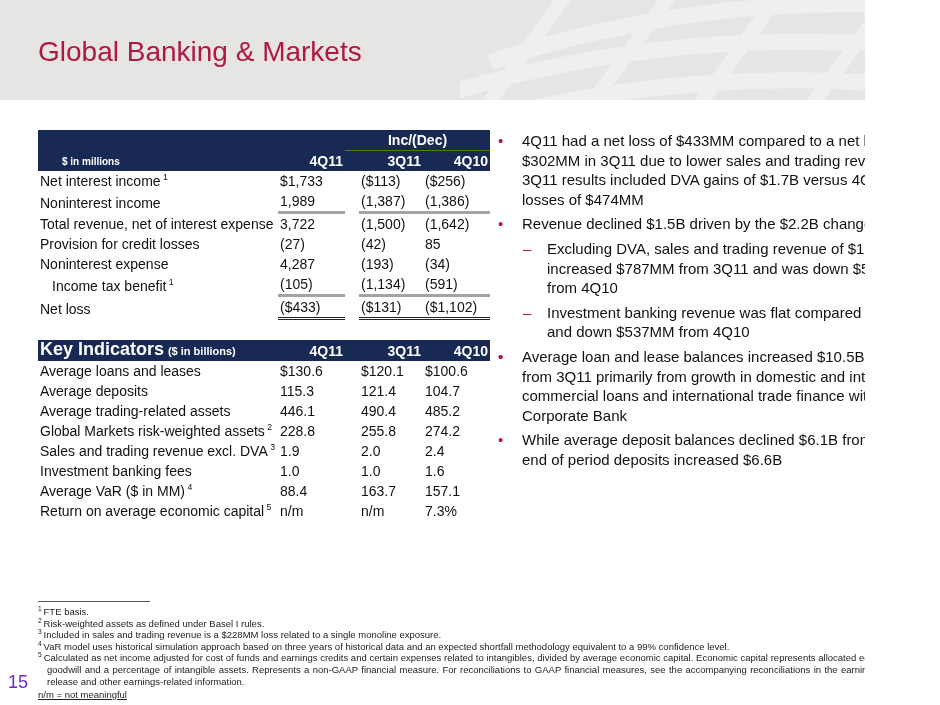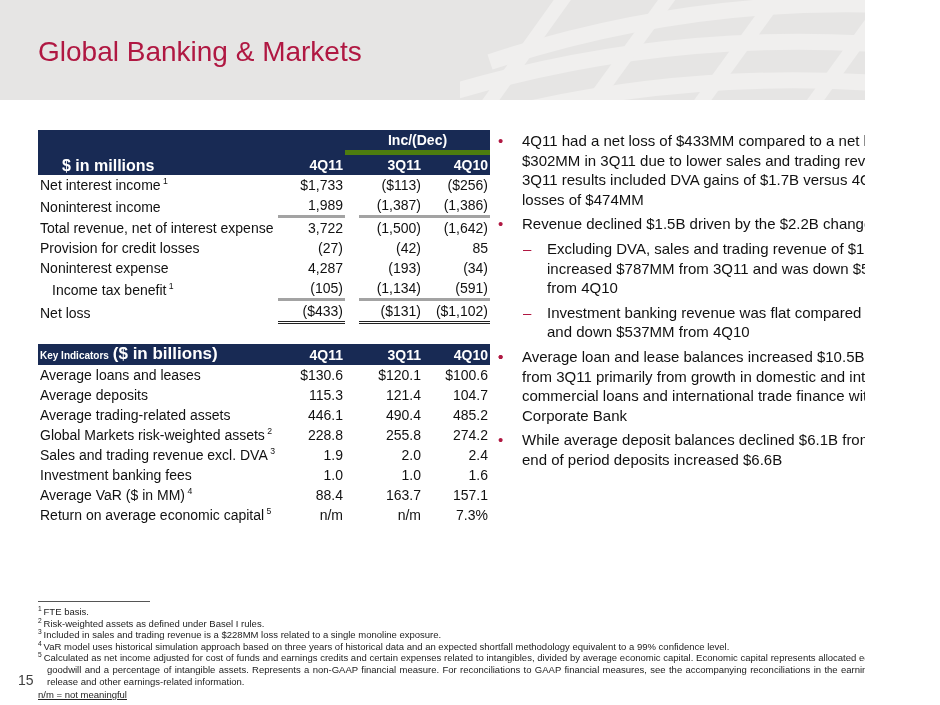--- a/index.html
+++ b/index.html
@@ -14,47 +14,47 @@
 
   
   .left-col{position:absolute;left:38px;top:130px;width:452px;}
   table{border-collapse:collapse;table-layout:fixed;width:452px;font-size:14px;color:#111;}
   col.c-lbl{width:240px;} col.c-v1{width:67px;} col.c-sp{width:14px;}
   col.c-v2{width:64px;} col.c-v3{width:67px;}
   th,td{padding:1px 2px;line-height:17px;height:18px;font-weight:400;vertical-align:bottom;
         white-space:nowrap;overflow:hidden;}
   .hdr{background:#182a54;color:#fff;font-weight:700;text-align:left;}
   .hdr.num{text-align:right;}
-  .unit{font-size:16px;padding-left:24px;}
-  .incdec{text-align:center;border-bottom:5px solid #4d7c0f;}
-  td.num,th.num{text-align:right;}
+  .unit{font-size:10px;padding-left:24px;}
+  .incdec{text-align:center;border-bottom:1px solid #4d7c0f;}
+  td.num,th.num{text-align:left;}
   td.lbl.ind{padding-left:14px;}
   td.ub{border-bottom:3px solid #a3a3a3;}
   td.ub2{border-bottom:3px double #222;}
   sup{font-size:62%;line-height:0;}
   .t2{margin-top:20px;}
-  .t2 .tt-main{font-size:10px;font-weight:700;}
-  .t2 .tt-unit{font-size:17px;font-weight:700;}
+  .t2 .tt-main{font-size:18px;font-weight:700;}
+  .t2 .tt-unit{font-size:11px;font-weight:700;}
 
   
   .bullets{position:absolute;left:495px;top:131px;width:443px;font-size:15px;
            line-height:19.6px;color:#111;}
   .bullet{position:relative;padding-left:27px;margin-bottom:5px;}
   .bullet .marker{position:absolute;left:3px;top:0;color:#b01842;}
   .bullet.sub{padding-left:52px;}
   .bullet.sub .marker{left:28px;}
 
   
   .footnotes{position:absolute;left:38px;top:601px;width:866px;font-size:9.5px;
              line-height:11.6px;color:#222;}
   .fnrule{width:112px;border-top:1px solid #555;margin-bottom:4px;}
   .fn{padding-left:9px;text-indent:-9px;text-align:justify;}
   .fn sup{font-size:70%;}
   .nm{margin-top:2px;text-decoration:underline;}
-  .page-number{position:absolute;left:18px;top:672px;color:#404040;font-size:14px;}
+  .page-number{position:absolute;left:8px;top:672px;color:#6d28d9;font-size:18px;}
 </style>
 </head>
 <body>
 
 <div class="slide">
 
   <div class="band">
     <svg class="flag" width="480" height="100" viewBox="0 0 480 100" fill="none">
       <g stroke="#f0efee" stroke-width="16">
         <path d="M -20 96 Q 230 18 500 52"></path>

